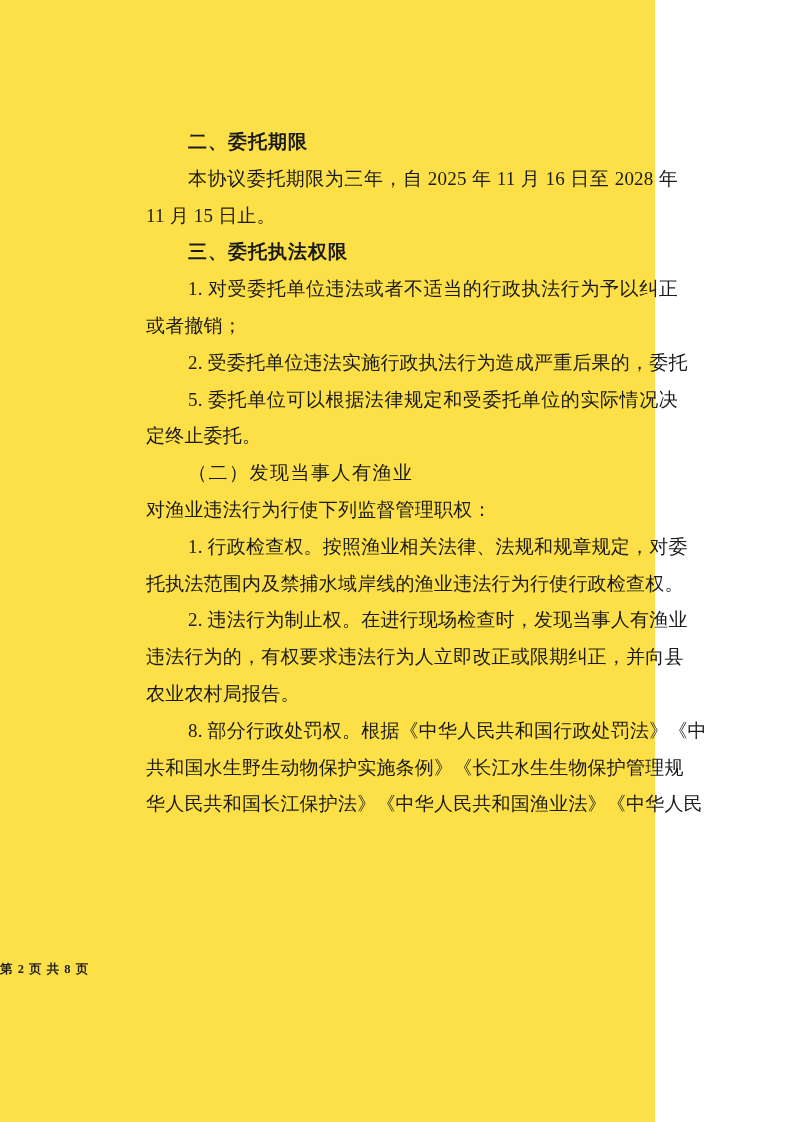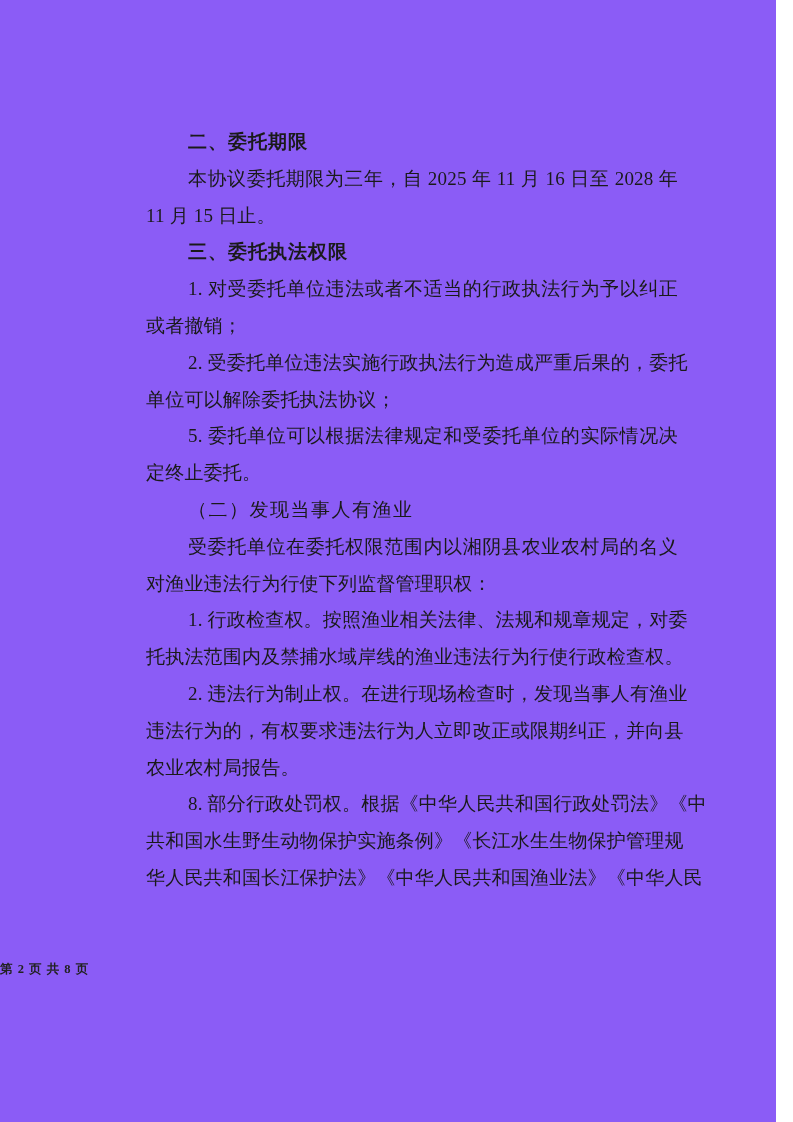--- a/index.html
+++ b/index.html
@@ -9,23 +9,23 @@
   }
   body {
     width: 793px;
     height: 1122px;
     overflow: hidden;
     font-family: "Liberation Serif", "DejaVu Serif", serif;
     color: #1a1a1a;
   }
   .page {
     position: relative;
-    width: 776px;
+    width: 655px;
     height: 1122px;
-    background: #8b5cf6;
+    background: #fde047;
   }
   .content {
     position: absolute;
     left: 146px;
     top: 124px;
     width: 532px;
   }
   .line {
     line-height: 36.8px;
     font-size: 19px;
@@ -71,25 +71,23 @@
 
 <div class="page">
   <main class="content" id="content">
       <div class="line nofill heading">二、委托期限</div>
       <div class="line indent fill">本协议委托期限为三年，自 2025 年 11 月 16 日至 2028 年</div>
       <div class="line nofill">11 月 15 日止。</div>
       <div class="line nofill heading">三、委托执法权限</div>
       <div class="line indent fill">1. 对受委托单位违法或者不适当的行政执法行为予以纠正</div>
       <div class="line nofill">或者撤销；</div>
       <div class="line indent fill">2. 受委托单位违法实施行政执法行为造成严重后果的，委托</div>
-      <div class="line nofill">单位可以解除委托执法协议；</div>
       <div class="line indent fill">5. 委托单位可以根据法律规定和受委托单位的实际情况决</div>
       <div class="line nofill">定终止委托。</div>
       <div class="line nofill subheading">（二）发现当事人有渔业</div>
-      <div class="line indent fill">受委托单位在委托权限范围内以湘阴县农业农村局的名义</div>
       <div class="line nofill">对渔业违法行为行使下列监督管理职权：</div>
       <div class="line indent fill">1. 行政检查权。按照渔业相关法律、法规和规章规定，对委</div>
       <div class="line fill">托执法范围内及禁捕水域岸线的渔业违法行为行使行政检查权。</div>
       <div class="line indent fill">2. 违法行为制止权。在进行现场检查时，发现当事人有渔业</div>
       <div class="line fill">违法行为的，有权要求违法行为人立即改正或限期纠正，并向县</div>
       <div class="line nofill">农业农村局报告。</div>
       <div class="line indent fill">8. 部分行政处罚权。根据《中华人民共和国行政处罚法》《中</div>
       <div class="line fill">共和国水生野生动物保护实施条例》《长江水生生物保护管理规</div>
       <div class="line fill">华人民共和国长江保护法》《中华人民共和国渔业法》《中华人民</div>
     </main>

